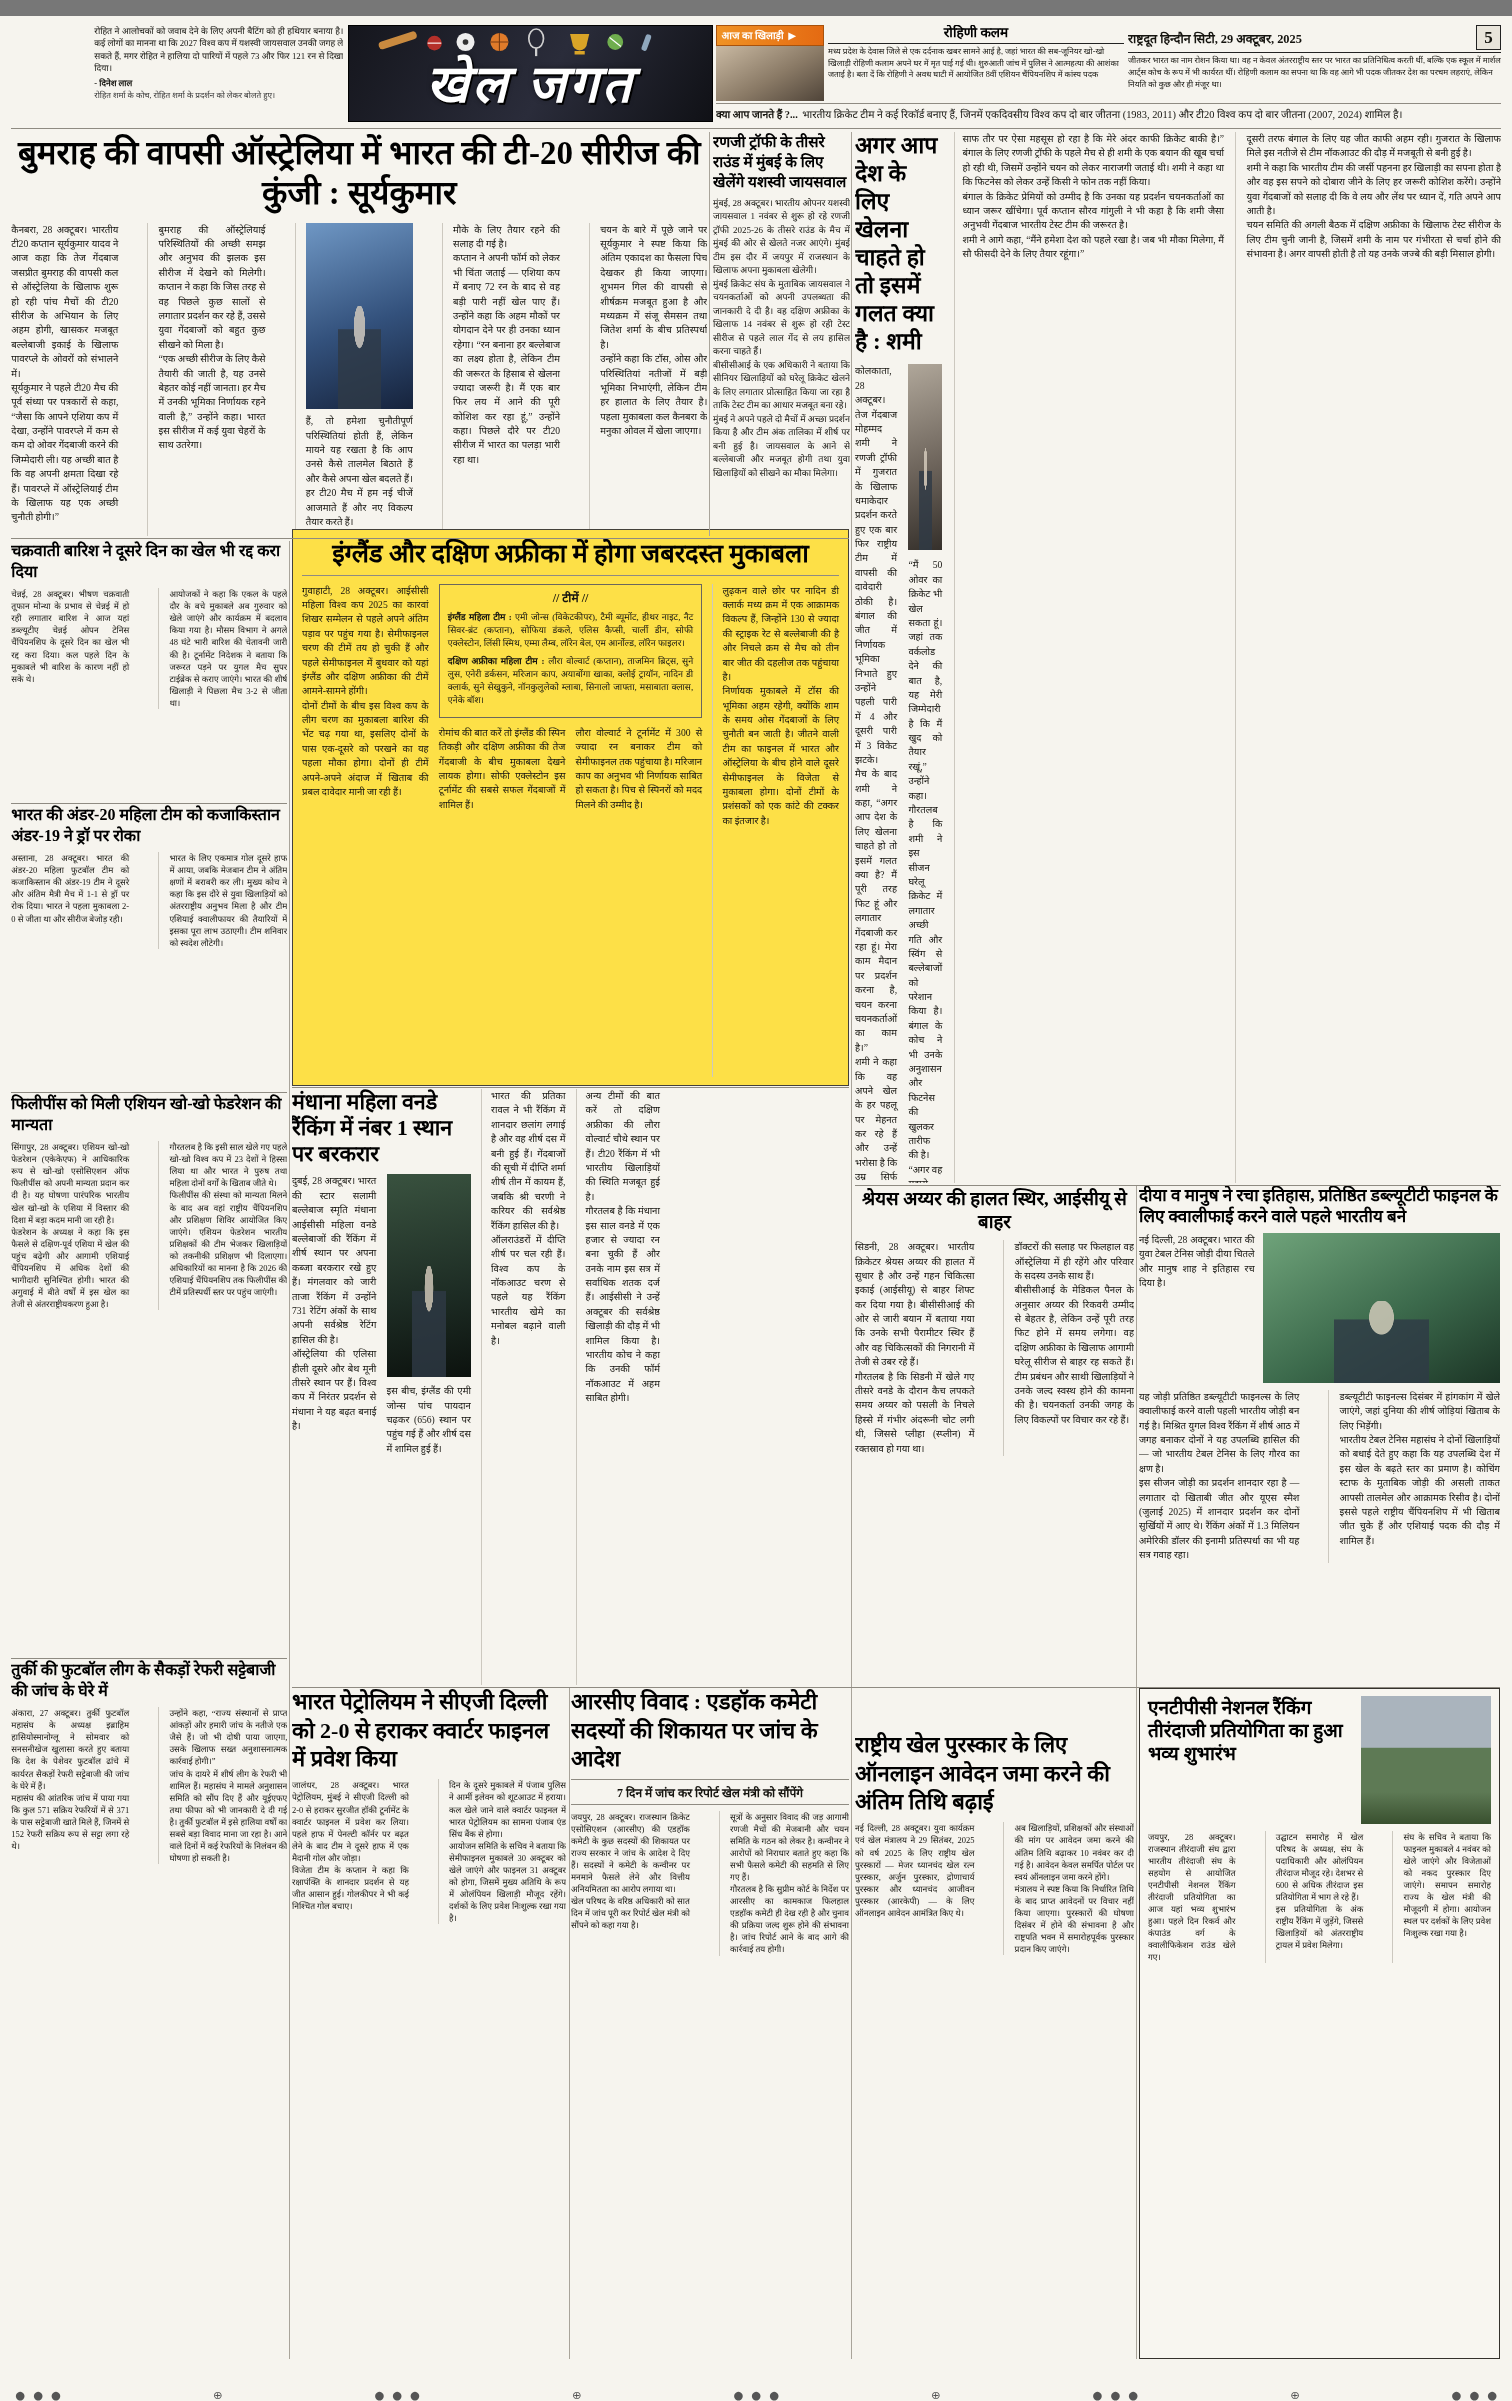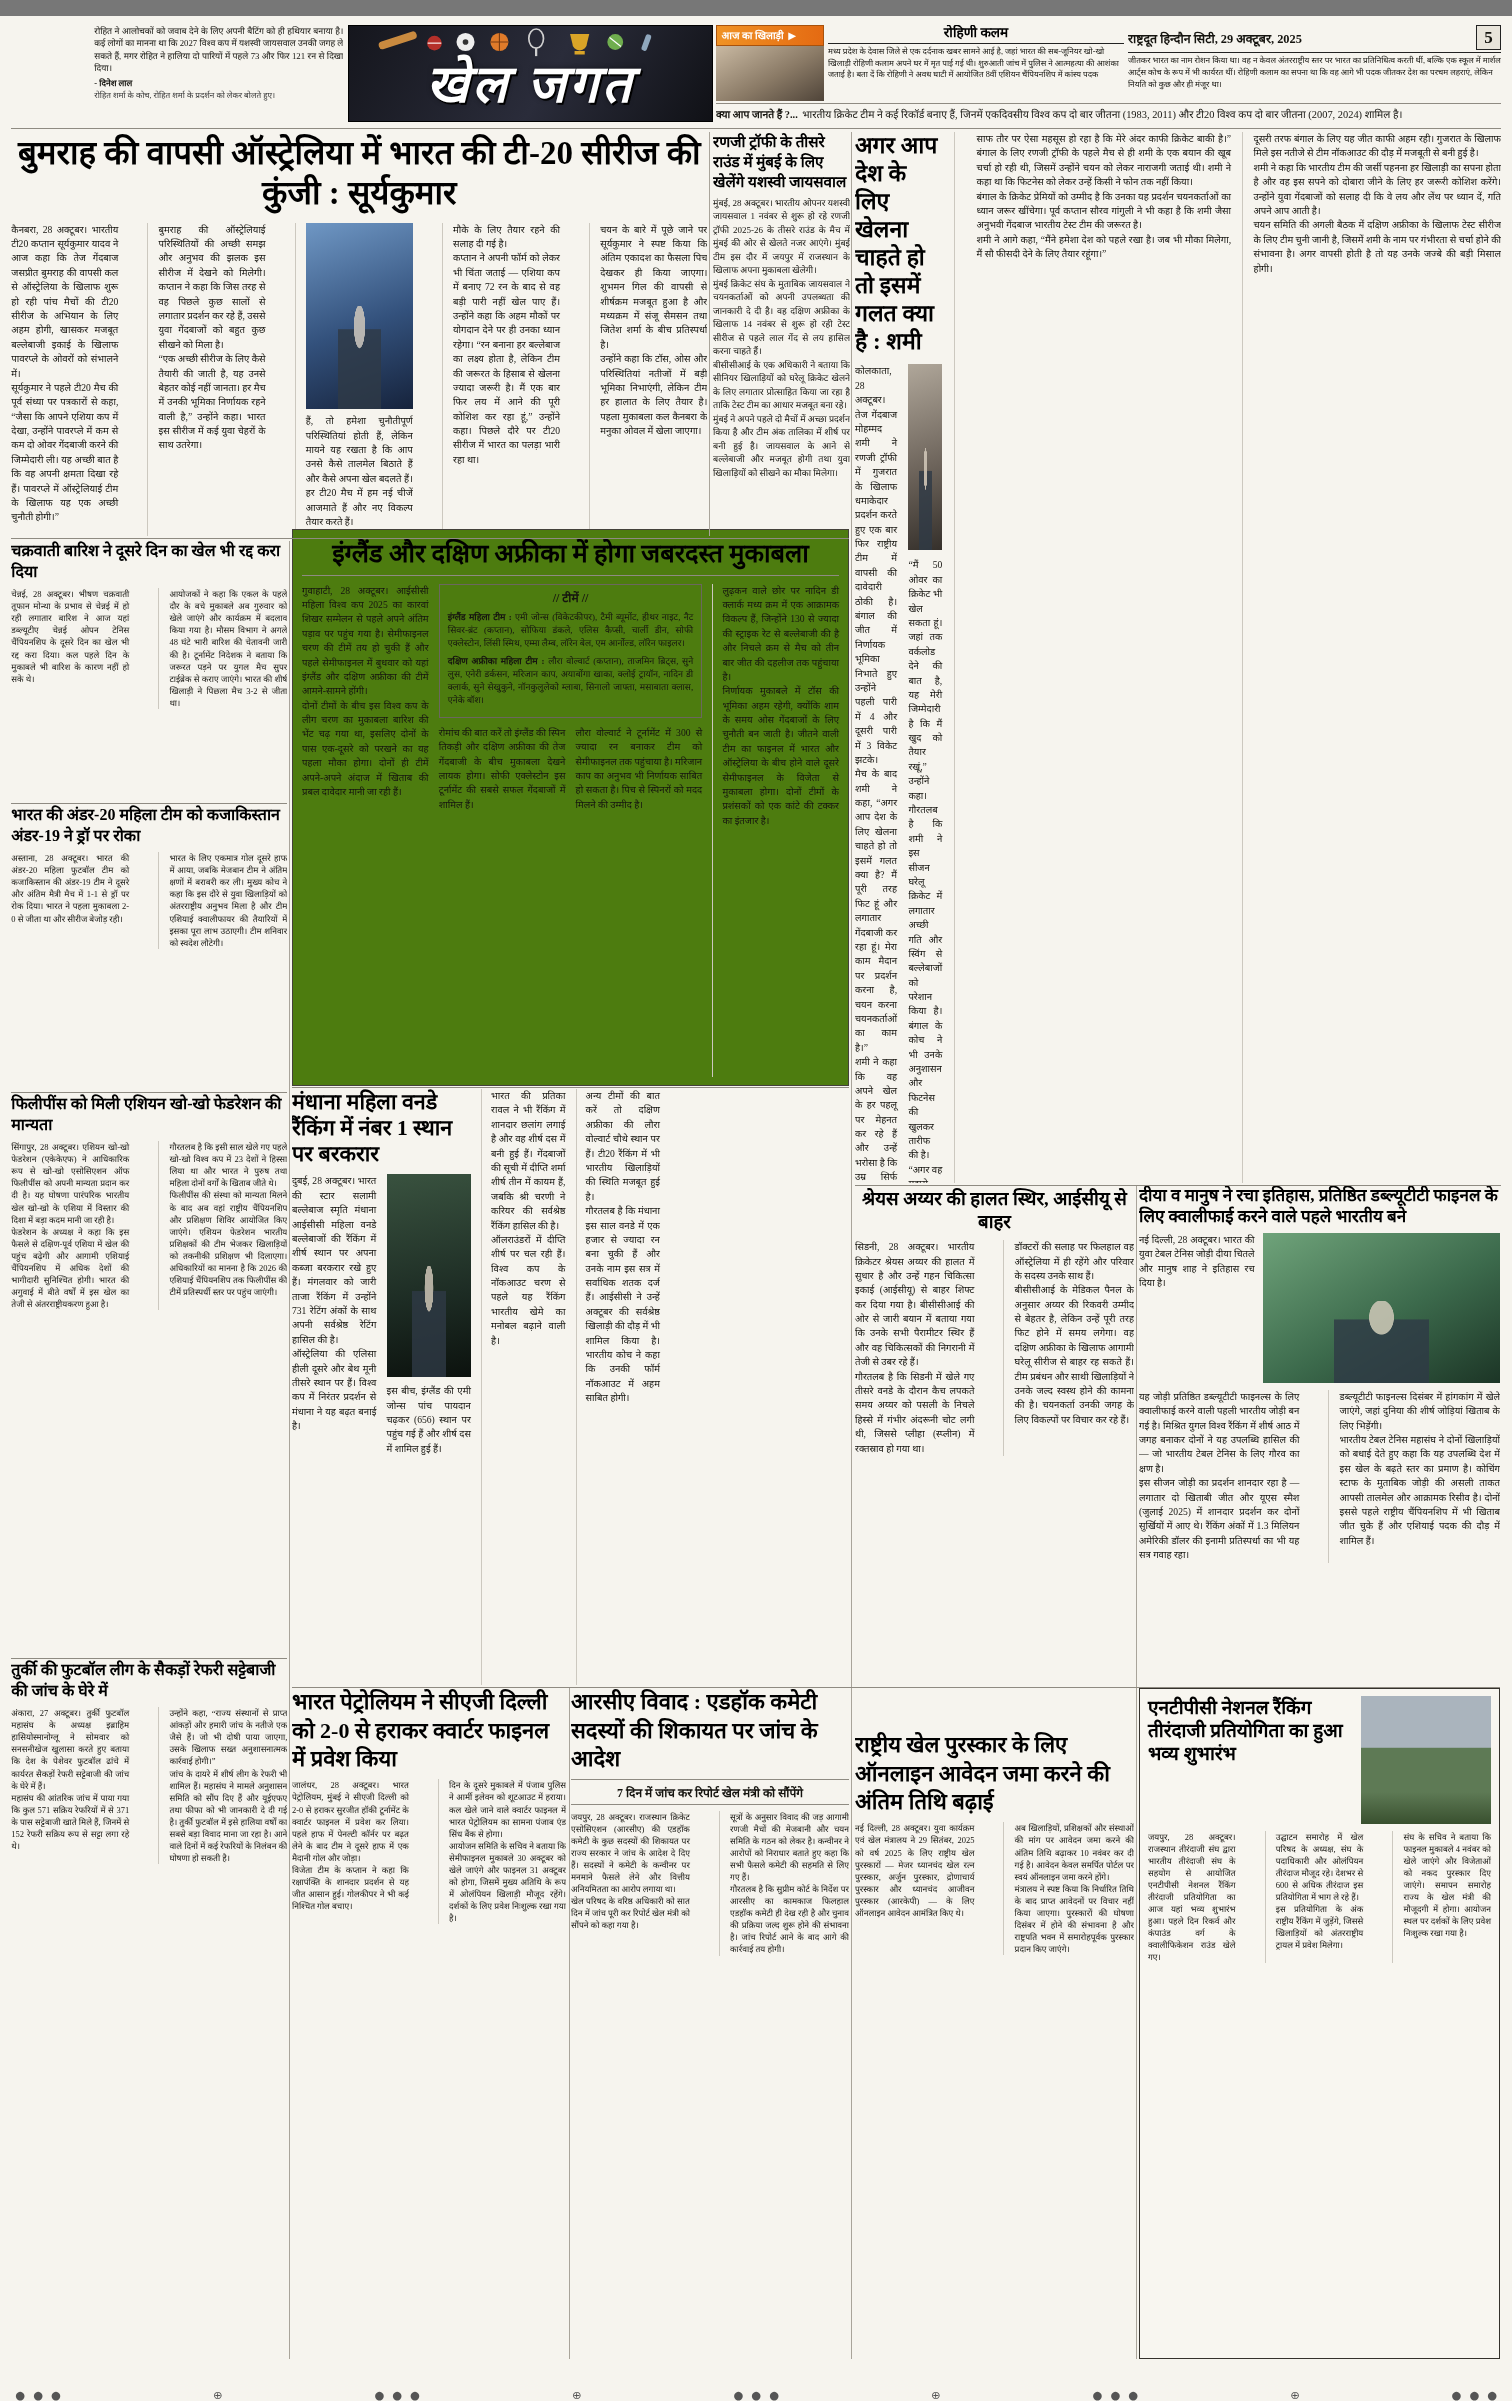--- a/index.html
+++ b/index.html
@@ -49,31 +49,31 @@
   .bum-cols{flex:1}
   .ph-surya{height:186px;margin-bottom:5.6px;background:linear-gradient(160deg,#6f97c4,#33517c 55%,#16233c)}
   #art-yash{left:713px;top:116px;width:137px;height:404px}
   .hl-yash{font-size:15.2px;margin-bottom:5.6px;line-height:1.3}
   #art-shami{left:855px;top:116px;width:646px;height:1051px}
   .shami-grid{display:grid;grid-template-columns:repeat(2,1fr);grid-template-rows:auto auto 1fr;
               column-gap:11.3px;row-gap:8px;height:100%}
   .hl-shami{grid-column:1/3;grid-row:1;font-size:23px}
   .ph-shami{grid-column:2/3;grid-row:2;height:186px;background:linear-gradient(160deg,#b0a79a,#6e655c 55%,#35302b)}
   .s-c1{grid-column:1/2;grid-row:2/4}.s-c2{grid-column:2/3;grid-row:3/4}
-  .s-c3{grid-column:3/4;grid-row:1/4;border-left:0.6px solid #ccc8bf;padding-left:22px}
+  .s-c3{grid-column:3/4;grid-row:1/4;border-left:0.6px solid #ccc8bf;padding-left:8px}
   .s-c4{grid-column:4/5;grid-row:1/4;border-left:0.6px solid #ccc8bf;padding-left:10.2px}
   
   .mini{left:11.3px;width:276px}
   .hl-mini{font-size:16px;margin-bottom:5.6px;line-height:1.3}
   #art-cyclone{top:525px;height:261px}
   #art-u20{top:789px;height:286px}
   #art-khokho{top:1078px;height:562px}
   #art-turkey{top:1644px;height:699px}
   
-  #art-eng{left:292px;top:513px;width:557px;height:557px;border:1.4px solid #44413a;background:#4d7c0f}
+  #art-eng{left:292px;top:513px;width:557px;height:557px;border:1.4px solid #44413a;background:#fde047}
   .eng-grid{display:grid;grid-template-columns:repeat(4,1fr);grid-template-rows:auto auto 1fr;
             gap:8px 10.2px;height:100%;padding:8px 9px}
   .hl-eng{grid-column:1/5;font-size:25.4px;text-align:center;border-bottom:0.8px solid #8f8b82;padding-bottom:5.6px}
   .e-c1{grid-column:1/2;grid-row:2/4}
   .teams-box{grid-column:2/4;grid-row:2;border:0.8px solid #6b675e;padding:5.6px 8px;font-size:9px;line-height:1.45;text-align:justify}
   .teams-title{text-align:center;font-weight:bold;font-size:12px;margin-bottom:3.4px}
   .teams-box p{margin-bottom:4.5px}
   .e-c2{grid-column:2/3;grid-row:3}.e-c3{grid-column:3/4;grid-row:3}
   .e-c4{grid-column:4/5;grid-row:2/4;border-left:0.6px solid #ccc8bf;padding-left:9px}
   

